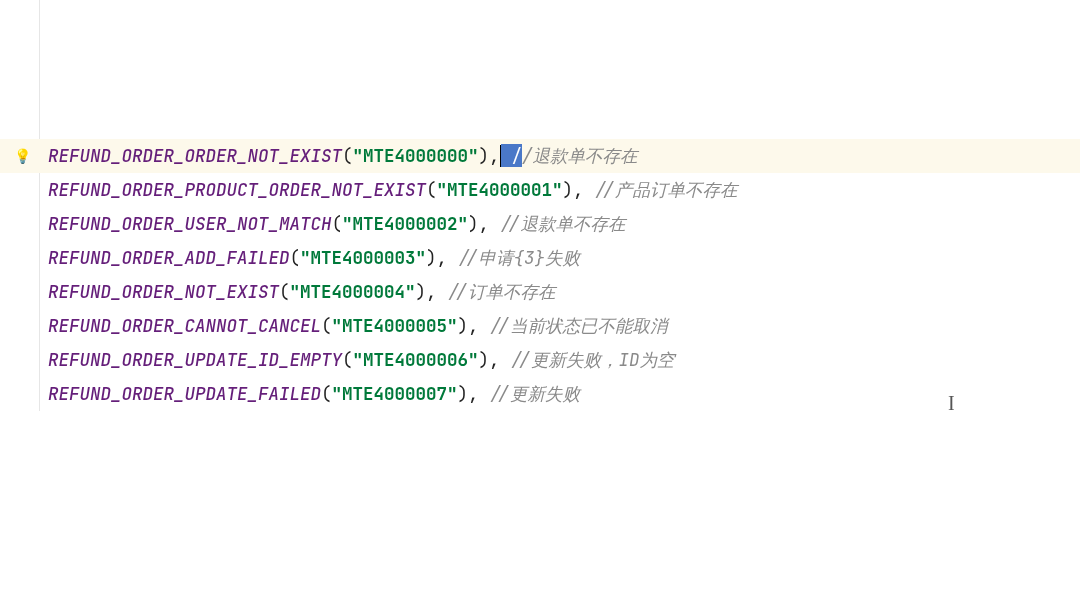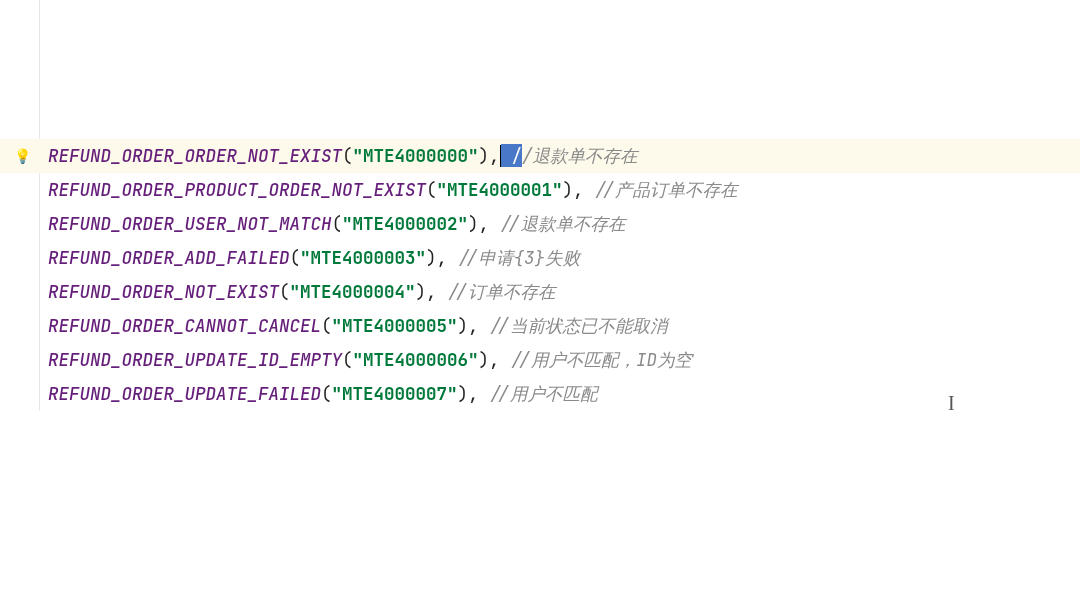--- a/index.html
+++ b/index.html
@@ -65,17 +65,17 @@
 
 <div class="editor">
   <div class="gutter"></div>
   <div id="lines">
       <div class="line hl"><span class="const">REFUND_ORDER_ORDER_NOT_EXIST</span><span class="paren">(</span><span class="str">"MTE4000000"</span><span class="paren">)</span><span class="punct">,</span><span class="caret"></span><span class="sel"> /</span><span class="cmt">/退款单不存在</span></div>
       <div class="line"><span class="const">REFUND_ORDER_PRODUCT_ORDER_NOT_EXIST</span><span class="paren">(</span><span class="str">"MTE4000001"</span><span class="paren">)</span><span class="punct">, </span><span class="cmt">//产品订单不存在</span></div>
       <div class="line"><span class="const">REFUND_ORDER_USER_NOT_MATCH</span><span class="paren">(</span><span class="str">"MTE4000002"</span><span class="paren">)</span><span class="punct">, </span><span class="cmt">//退款单不存在</span></div>
       <div class="line"><span class="const">REFUND_ORDER_ADD_FAILED</span><span class="paren">(</span><span class="str">"MTE4000003"</span><span class="paren">)</span><span class="punct">, </span><span class="cmt">//申请{3}失败</span></div>
       <div class="line"><span class="const">REFUND_ORDER_NOT_EXIST</span><span class="paren">(</span><span class="str">"MTE4000004"</span><span class="paren">)</span><span class="punct">, </span><span class="cmt">//订单不存在</span></div>
       <div class="line"><span class="const">REFUND_ORDER_CANNOT_CANCEL</span><span class="paren">(</span><span class="str">"MTE4000005"</span><span class="paren">)</span><span class="punct">, </span><span class="cmt">//当前状态已不能取消</span></div>
-      <div class="line"><span class="const">REFUND_ORDER_UPDATE_ID_EMPTY</span><span class="paren">(</span><span class="str">"MTE4000006"</span><span class="paren">)</span><span class="punct">, </span><span class="cmt">//用户不匹配，ID为空</span></div>
-      <div class="line"><span class="const">REFUND_ORDER_UPDATE_FAILED</span><span class="paren">(</span><span class="str">"MTE4000007"</span><span class="paren">)</span><span class="punct">, </span><span class="cmt">//用户不匹配</span></div>
+      <div class="line"><span class="const">REFUND_ORDER_UPDATE_ID_EMPTY</span><span class="paren">(</span><span class="str">"MTE4000006"</span><span class="paren">)</span><span class="punct">, </span><span class="cmt">//更新失败，ID为空</span></div>
+      <div class="line"><span class="const">REFUND_ORDER_UPDATE_FAILED</span><span class="paren">(</span><span class="str">"MTE4000007"</span><span class="paren">)</span><span class="punct">, </span><span class="cmt">//更新失败</span></div>
     </div>
   <span class="ibeam" style="left:948px; top:392px;">I</span>
 </div>
 
 </body></html>

